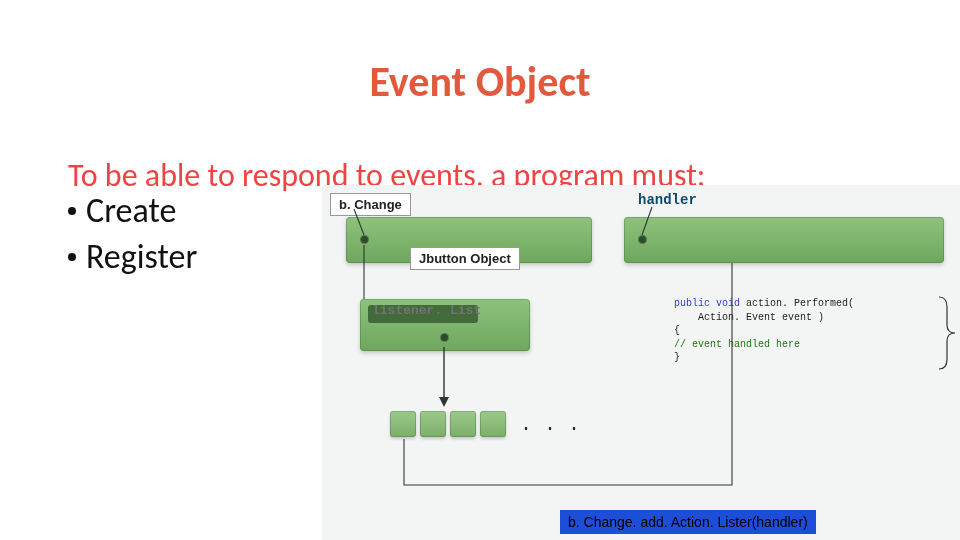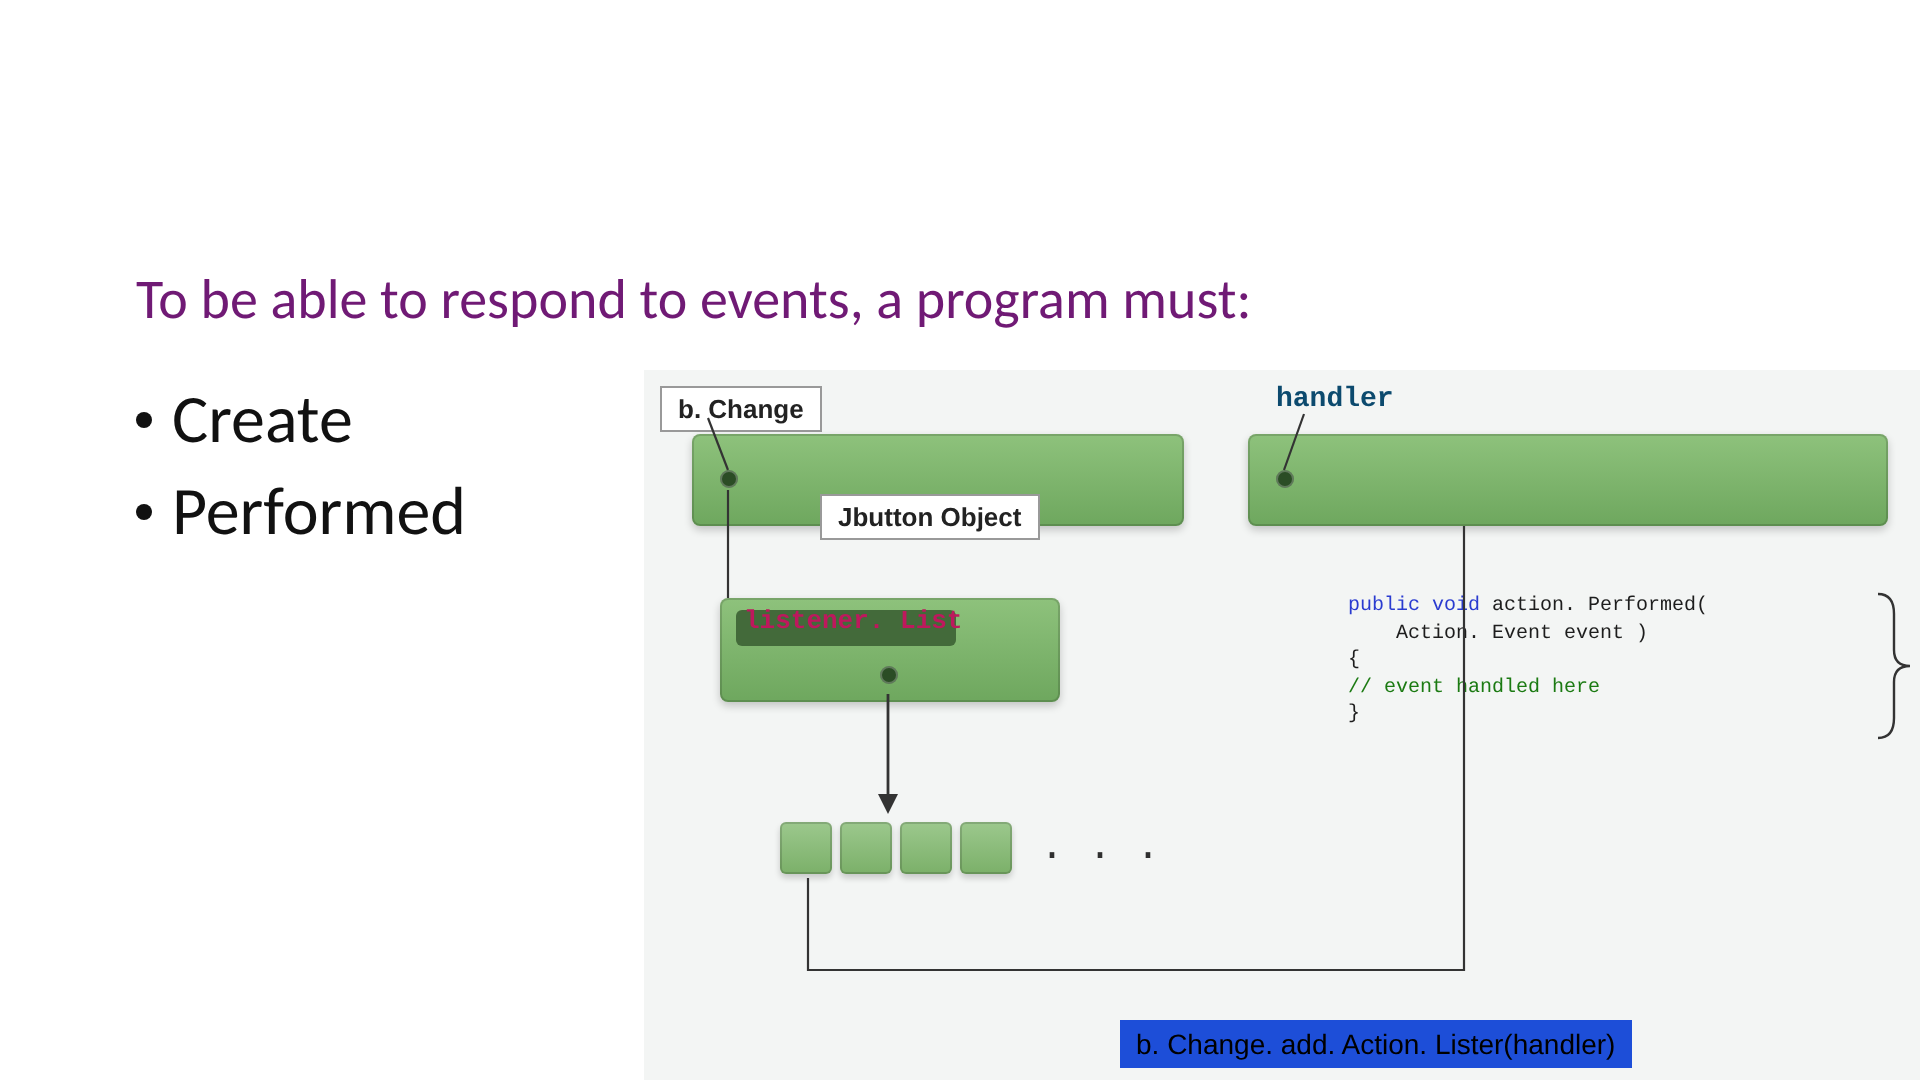--- a/index.html
+++ b/index.html
@@ -1,18 +1,18 @@
 <!DOCTYPE html>
 <html><head>
 <meta charset="utf-8">
 <style>
   html,body{margin:0;padding:0;width:960px;height:540px;background:#fff;font-family:Calibri,Arial,sans-serif;color:#000;overflow:hidden}
   .slide{position:relative;width:960px;height:540px}
   .title{position:absolute;left:0;right:0;top:56px;text-align:center;font-size:42px;font-weight:700;color:#e15a3e}
-  .intro{position:absolute;left:68px;top:132px;font-size:28px;color:#701a75}
+  .intro{position:absolute;left:68px;top:156px;font-size:32px;color:#ef4444}
   .bullets{position:absolute;left:68px;top:188px;font-size:34px;font-weight:400;color:#111;line-height:1.35}
   .bullets .dot{display:inline-block;width:8px;height:8px;background:#111;border-radius:50%;vertical-align:middle;margin:0 10px 6px 0}
   .diagram{position:absolute;left:322px;top:185px;width:638px;height:355px;background:#f3f5f4}
   .box{position:absolute;background:#fff;border:1px solid #999;font-family:Arial,sans-serif;font-size:13px;font-weight:700;padding:3px 8px;color:#222}
   .mono{font-family:"Courier New",monospace;font-weight:700}
   .obj{position:absolute;border-radius:4px;background:#7fb56e;background:linear-gradient(#8ec27c,#6ea75e);box-shadow:inset 0 0 0 1px rgba(0,0,0,.15),0 2px 4px rgba(0,0,0,.2)}
   .obj .socket{position:absolute;width:9px;height:9px;border-radius:50%;background:#2b4d25;box-shadow:inset 0 0 0 1px rgba(255,255,255,.25)}
   .obj .dark{position:absolute;background:#436a3a;border-radius:3px}
   .code{position:absolute;font-family:"Courier New",monospace;font-size:10px;line-height:1.35;color:#1d1d1d;white-space:pre}
   .kw-blue{color:#2a3bd0}
@@ -22,24 +22,25 @@
   .ellips{position:absolute;font-family:"Courier New",monospace;font-size:20px;color:#2f2f2f}
   svg.lines{position:absolute;left:0;top:0;width:638px;height:355px;pointer-events:none}
   .brace{stroke:#333;stroke-width:1.2;fill:none}
   .ref-text{position:absolute;font-size:14px;color:#111;font-family:Calibri,Arial,sans-serif}
   .footer-box{position:absolute;left:560px;top:510px;font-family:Arial,sans-serif;font-size:14px;background:#1d4ed8;padding:4px 8px}
 </style>
 </head>
 <body>
 
 <div class="slide">
+  <div class="title">Event Object</div>
   <div class="intro">To be able to respond to events, a program must:</div>
   <div class="bullets">
     <div><span class="dot"></span><span>Create</span></div>
-    <div><span class="dot"></span><span>Performed</span></div>
+    <div><span class="dot"></span><span>Register</span></div>
   </div>
 
   <div class="diagram">
 
     <div class="box" style="left:8px;top:8px">b. Change</div>
 
     <div class="mono" style="position:absolute;left:316px;top:7px;font-size:14px;color:#0c4a6e">handler</div>
 
     <div class="obj" style="left:24px;top:32px;width:246px;height:46px">
       <div class="socket" style="left:14px;top:18px"></div>
@@ -47,21 +48,21 @@
     <div class="box" style="left:88px;top:62px">Jbutton Object</div>
 
     <div class="obj" style="left:302px;top:32px;width:320px;height:46px">
       <div class="socket" style="left:14px;top:18px"></div>
     </div>
 
     <div class="obj" style="left:38px;top:114px;width:170px;height:52px">
       <div class="dark" style="left:8px;top:6px;width:110px;height:18px"></div>
       <div class="socket" style="left:80px;top:34px"></div>
     </div>
-    <div class="mono" style="position:absolute;left:50px;top:118px;font-size:13px;color:#be185d">listener. List</div>
+    <div class="mono" style="position:absolute;left:50px;top:118px;font-size:13px;color:#737373">listener. List</div>
 
     <div class="code" style="left:352px;top:112px"><span class="kw-blue">public void</span><span> action. Performed(</span>
 <span>    Action. Event event )</span>
 <span>{</span>
 <span class="kw-green">// event handled here</span>
 <span>}</span></div>
 
     <div class="cells" style="left:68px;top:226px;width:140px;height:30px">
       <div class="cell" style="left:0;top:0">
         <div class="socket" style="left:9px;top:9px;position:absolute"></div>

